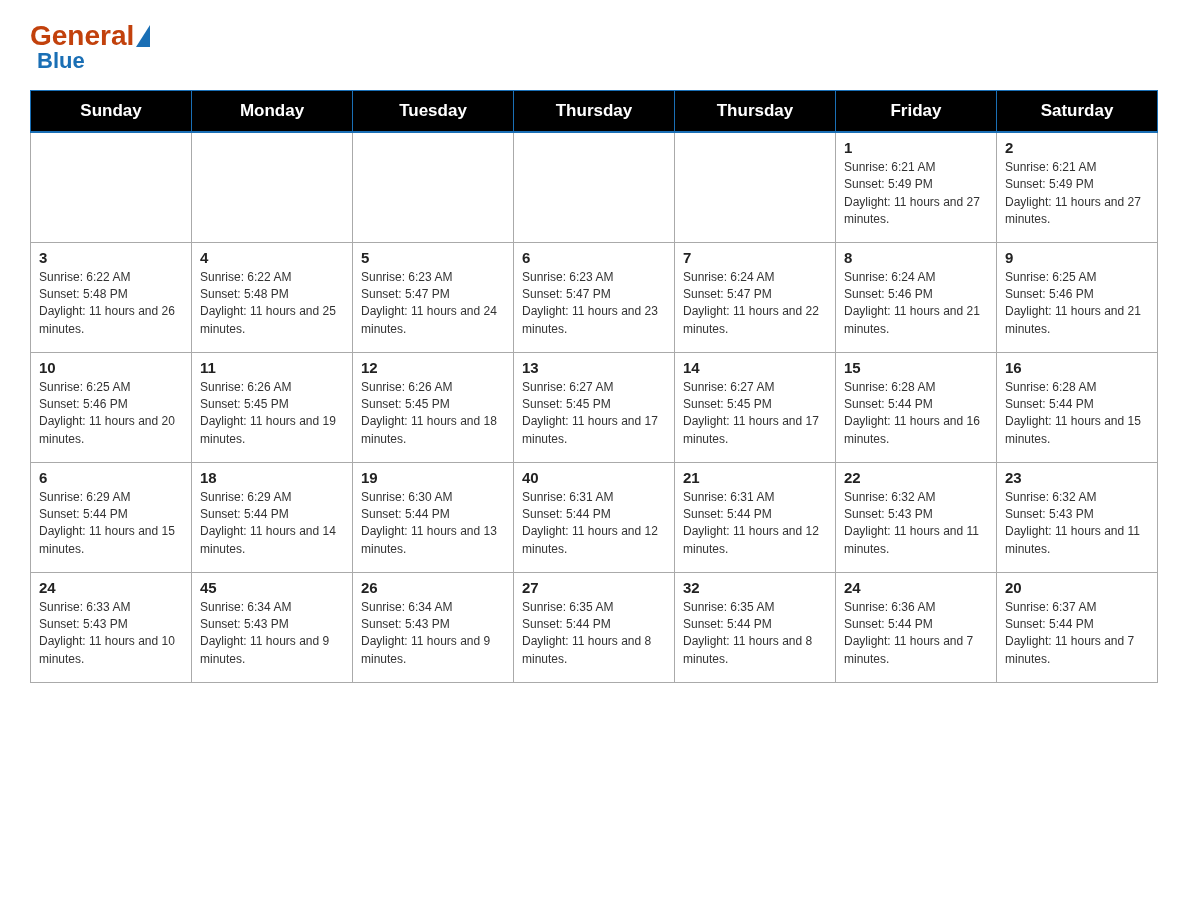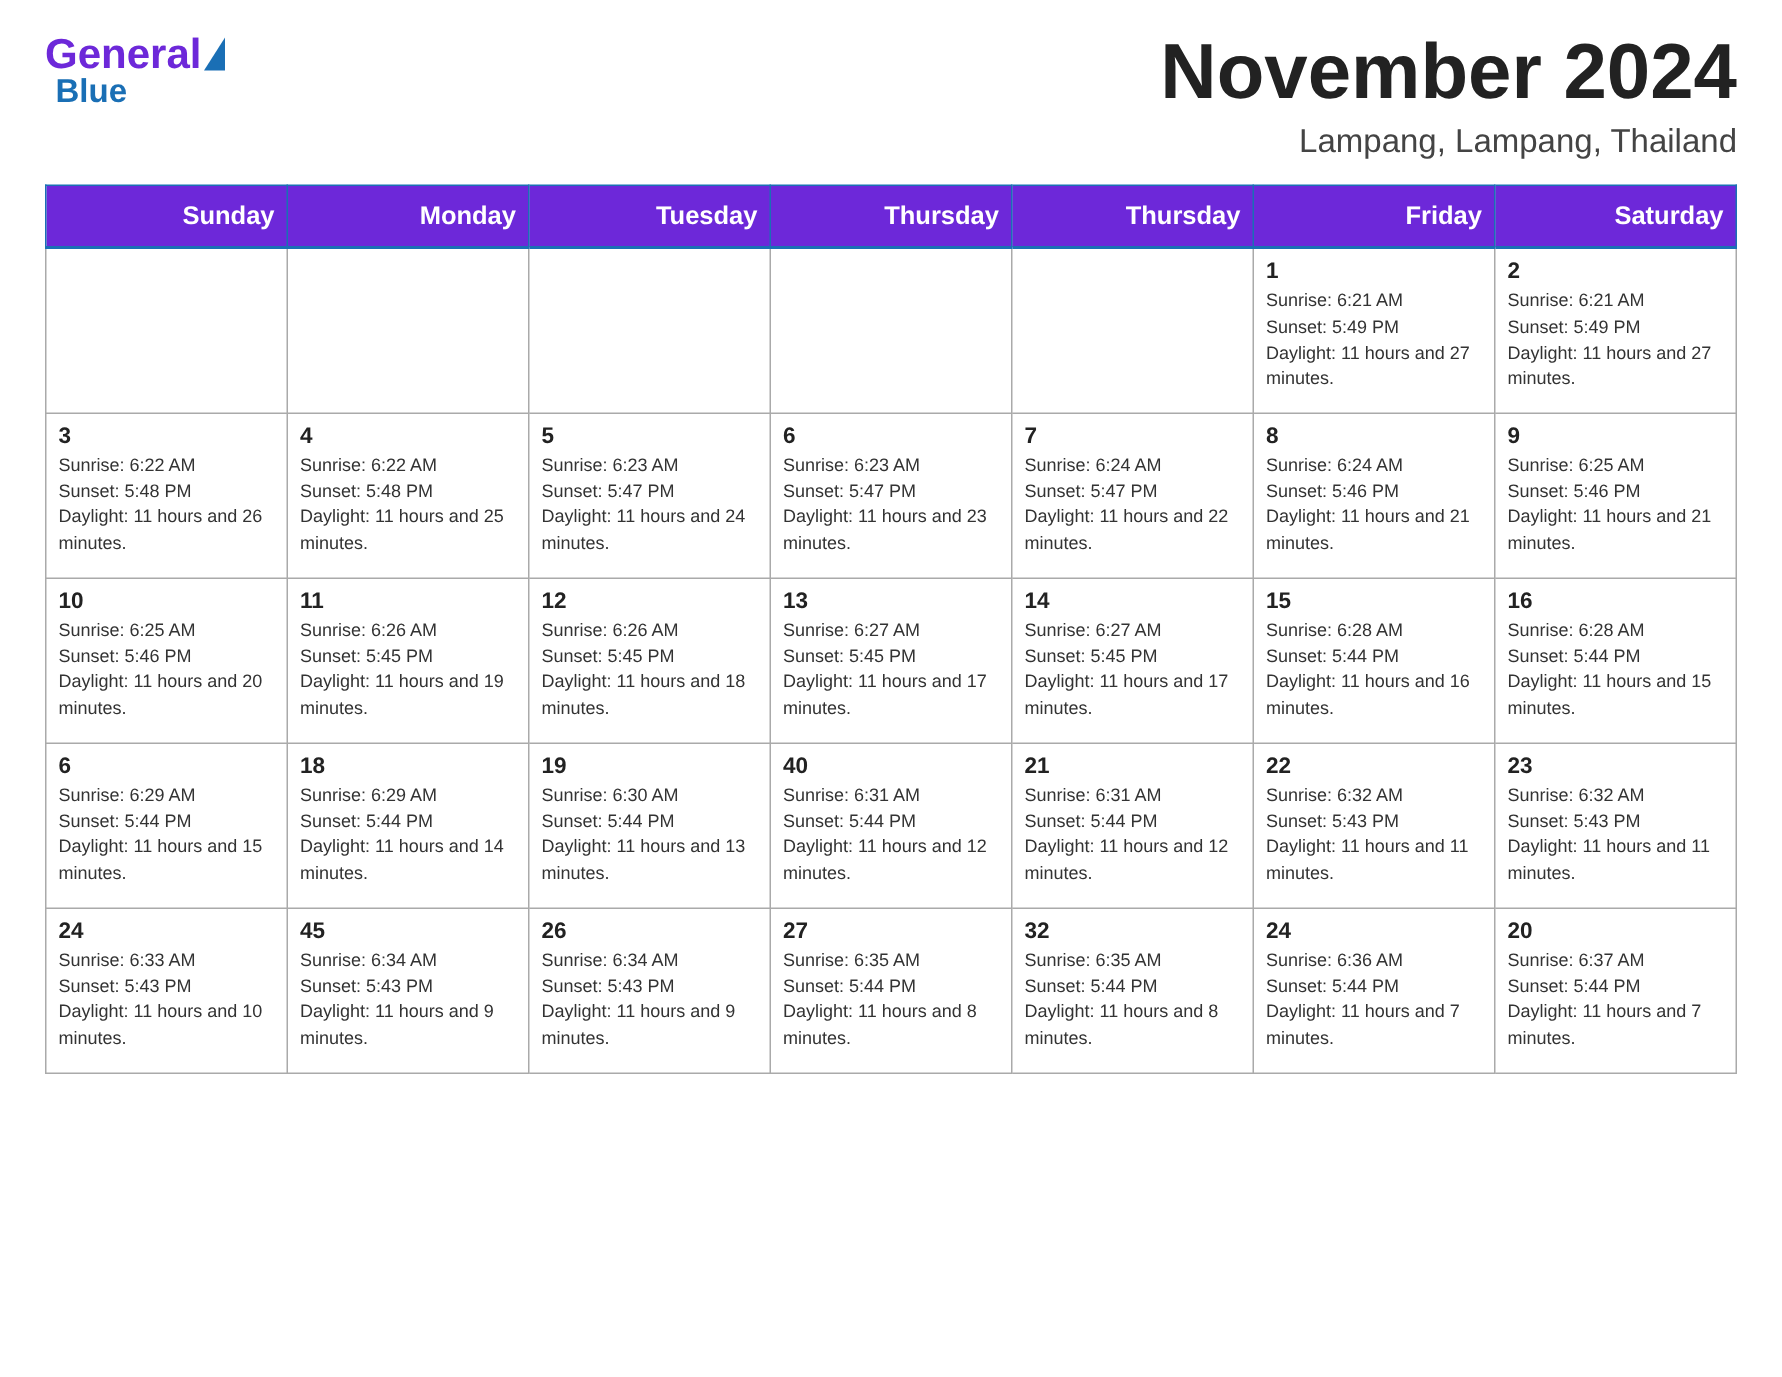--- a/index.html
+++ b/index.html
@@ -18,21 +18,21 @@
     .logo-area {
       display: flex;
       flex-direction: column;
       align-items: flex-start;
     }
     .logo-text {
       display: flex;
       align-items: center;
       font-size: 28px;
       font-weight: bold;
-      color: #6d28d9;
+      color: #c2410c;
     }
     .logo-triangle {
       width: 0;
       height: 0;
       border-left: 14px solid transparent;
       border-bottom: 22px solid #1a6fb5;
       display: inline-block;
       margin: 0 2px;
     }
     .logo-subtitle {
@@ -55,26 +55,26 @@
       font-size: 22px;
       color: #444;
       margin-top: 4px;
     }
     .calendar {
       width: 100%;
       border-collapse: collapse;
       table-layout: fixed;
     }
     .calendar thead tr th {
-      background-color: #6d28d9;
+      background-color: #000000;
       color: #fff;
       font-size: 17px;
       font-weight: bold;
       padding: 10px 8px;
-      text-align: right;
+      text-align: center;
       border: 1px solid #1a6fb5;
     }
     .calendar tbody tr td {
       vertical-align: top;
       border: 1px solid #aaa;
       padding: 6px 8px;
       height: 110px;
       font-size: 12.5px;
       color: #222;
       background: #fff;
@@ -107,24 +107,20 @@
 </head>
 <body>
 
 <div class="header">
   <div class="logo-area">
     <div class="logo-text">
       <span>General</span>
       <span class="logo-triangle"></span>
     </div>
     <div class="logo-subtitle">Blue</div>
-  </div>
-  <div class="title-area">
-    <div class="month-title">November 2024</div>
-    <div class="location-title">Lampang, Lampang, Thailand</div>
   </div>
 </div>
 
 <table class="calendar">
   <thead>
     <tr>
     <th>Sunday</th>
         <th>Monday</th>
         <th>Tuesday</th>
         <th>Thursday</th>

